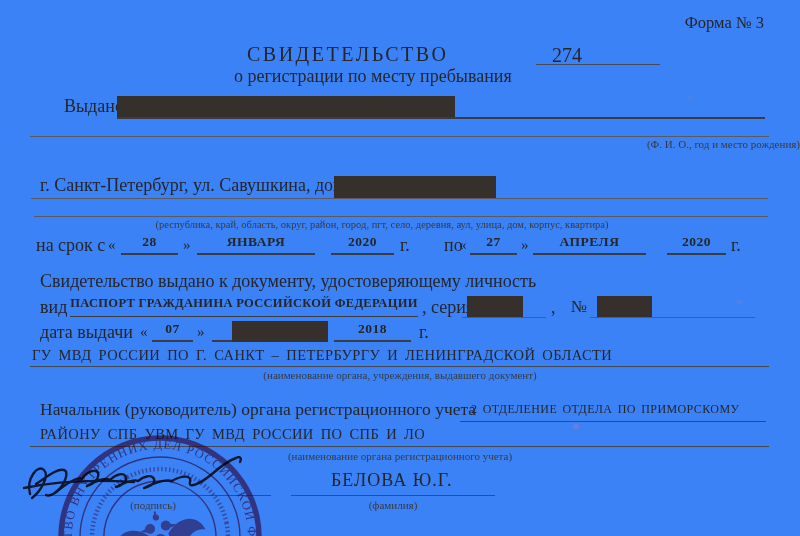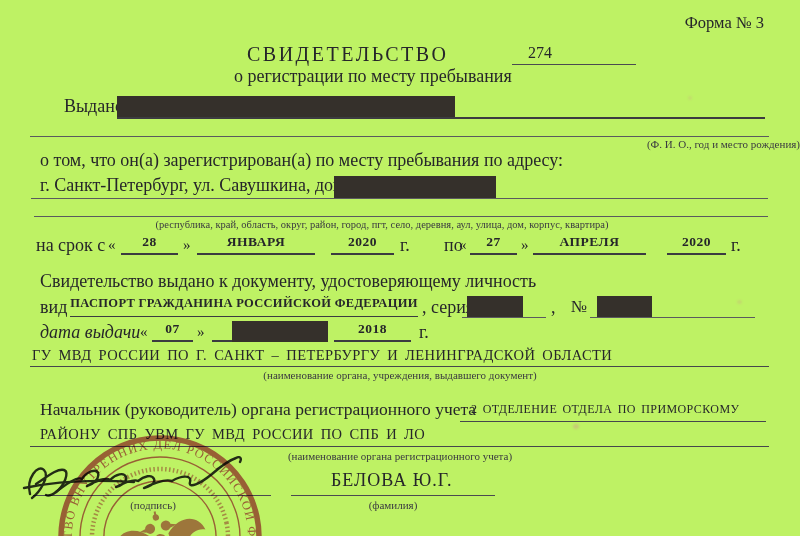--- a/index.html
+++ b/index.html
@@ -1,18 +1,18 @@
 <!DOCTYPE html>
 <html><head>
 <meta charset="utf-8">
 <style>
   html,body{margin:0;padding:0;background:#e8e8e6;}
   .page{
     position:relative;width:800px;height:536px;overflow:hidden;
-    background:#bef264;
+    background:#3b82f6;
     font-family:"Liberation Serif","DejaVu Serif",serif;
     color:#26262a;
   }
   .abs{position:absolute;}
   .t18{font-size:18px;white-space:nowrap;}
   .cap{font-size:11px;color:#3a3a40;text-align:center;white-space:nowrap;}
   .rule{height:0;border-bottom:1.5px solid #5a5a5e;}
   .rule-dark{height:0;border-bottom:2px solid #3c3c40;}
   .blank{
     box-sizing:border-box;height:21px;border-bottom:2px solid #3b3b40;
@@ -27,31 +27,30 @@
   .speck{position:absolute;border-radius:50%;background:#d77a95;filter:blur(1px);}
 </style>
 </head>
 <body>
 
 <div class="page">
 
   <div class="abs" style="top:13px;right:36px;font-size:16.5px;">Форма № 3</div>
 
   <div class="abs" style="left:247px;top:43px;font-size:20px;letter-spacing:2.5px;white-space:nowrap;">СВИДЕТЕЛЬСТВО</div>
-  <div class="abs" style="left:512px;top:44px;width:124px;height:21px;border-bottom:1.5px solid #4a4a50;font-size:16px;padding-left:16px;box-sizing:border-box;">274</div>
+  <div class="abs" style="left:536px;top:44px;width:124px;height:21px;border-bottom:1.5px solid #4a4a50;font-size:20px;padding-left:16px;box-sizing:border-box;">274</div>
   <div class="abs" style="left:234px;top:66px;font-size:18px;white-space:nowrap;">о регистрации по месту пребывания</div>
 
   <div class="abs t18" style="left:64px;top:96px;">Выдано</div>
   <div class="abs rule-dark" style="left:117px;top:117px;width:648px;"></div>
   <div class="bar" style="left:117px;top:96px;width:338px;height:21px;"></div>
 
   <div class="abs rule" style="left:30px;top:136px;width:739px;"></div>
   <div class="abs cap" style="left:0;top:138px;width:800px;text-align:right;">(Ф. И. О., год и место рождения)</div>
 
-  <div class="abs t18" style="left:40px;top:150px;">о том, что он(а) зарегистрирован(а) по месту пребывания по адресу:</div>
   <div class="abs t18" style="left:40px;top:175px;">г. Санкт-Петербург, ул. Савушкина, дом</div>
   <div class="bar" style="left:334px;top:176px;width:162px;height:22px;"></div>
   <div class="abs rule" style="left:31px;top:198px;width:737px;"></div>
 
   <div class="abs rule" style="left:34px;top:216px;width:734px;"></div>
   <div class="abs cap" style="left:0;top:219px;width:764px;font-size:10.5px;">(республика, край, область, округ, район, город, пгт, село, деревня, аул, улица, дом, корпус, квартира)</div>
 
   <div class="abs t18" style="left:36px;top:235px;">на срок с</div>
   <div class="abs q" style="left:108px;top:237px;">«</div>
   <div class="abs blank" style="left:121px;top:234px;width:57px;">28</div>
@@ -72,21 +71,21 @@
   <div class="abs t18" style="left:40px;top:297px;">вид</div>
   <div class="abs blank" style="left:70px;top:296px;width:348px;font-size:12.5px;letter-spacing:.3px;border-bottom-width:1.5px;">ПАСПОРТ ГРАЖДАНИНА РОССИЙСКОЙ ФЕДЕРАЦИИ</div>
   <div class="abs t18" style="left:422px;top:297px;">, серия</div>
   <div class="abs rule" style="left:462px;top:317px;width:84px;"></div>
   <div class="bar" style="left:467px;top:296px;width:56px;height:21px;"></div>
   <div class="abs t18" style="left:551px;top:297px;">,</div>
   <div class="abs" style="left:571px;top:297px;font-size:17px;">№</div>
   <div class="abs rule" style="left:590px;top:317px;width:165px;"></div>
   <div class="bar" style="left:597px;top:296px;width:55px;height:21px;"></div>
 
-  <div class="abs t18" style="left:40px;top:322px;font-style:italic;">дата выдачи</div>
+  <div class="abs t18" style="left:40px;top:322px;">дата выдачи</div>
   <div class="abs q" style="left:140px;top:324px;">«</div>
   <div class="abs blank" style="left:152px;top:321px;width:41px;">07</div>
   <div class="abs q" style="left:197px;top:324px;">»</div>
   <div class="abs blank" style="left:212px;top:321px;width:116px;"></div>
   <div class="bar" style="left:232px;top:321px;width:96px;height:21px;"></div>
   <div class="abs blank" style="left:334px;top:321px;width:77px;">2018</div>
   <div class="abs t18" style="left:419px;top:322px;">г.</div>
 
   <div class="abs caps-line" style="left:32px;top:347px;">ГУ МВД РОССИИ ПО Г. САНКТ – ПЕТЕРБУРГУ И ЛЕНИНГРАДСКОЙ ОБЛАСТИ</div>
   <div class="abs rule" style="left:30px;top:366px;width:739px;border-bottom-color:#46464c;"></div>

